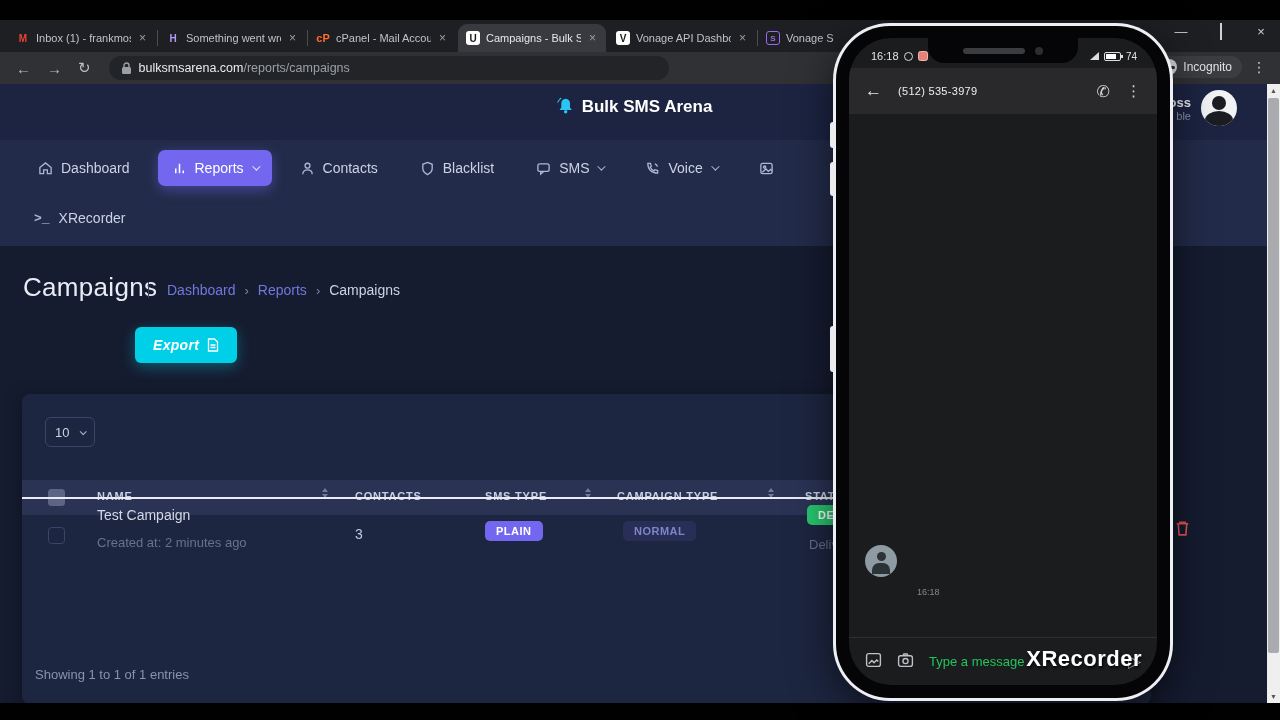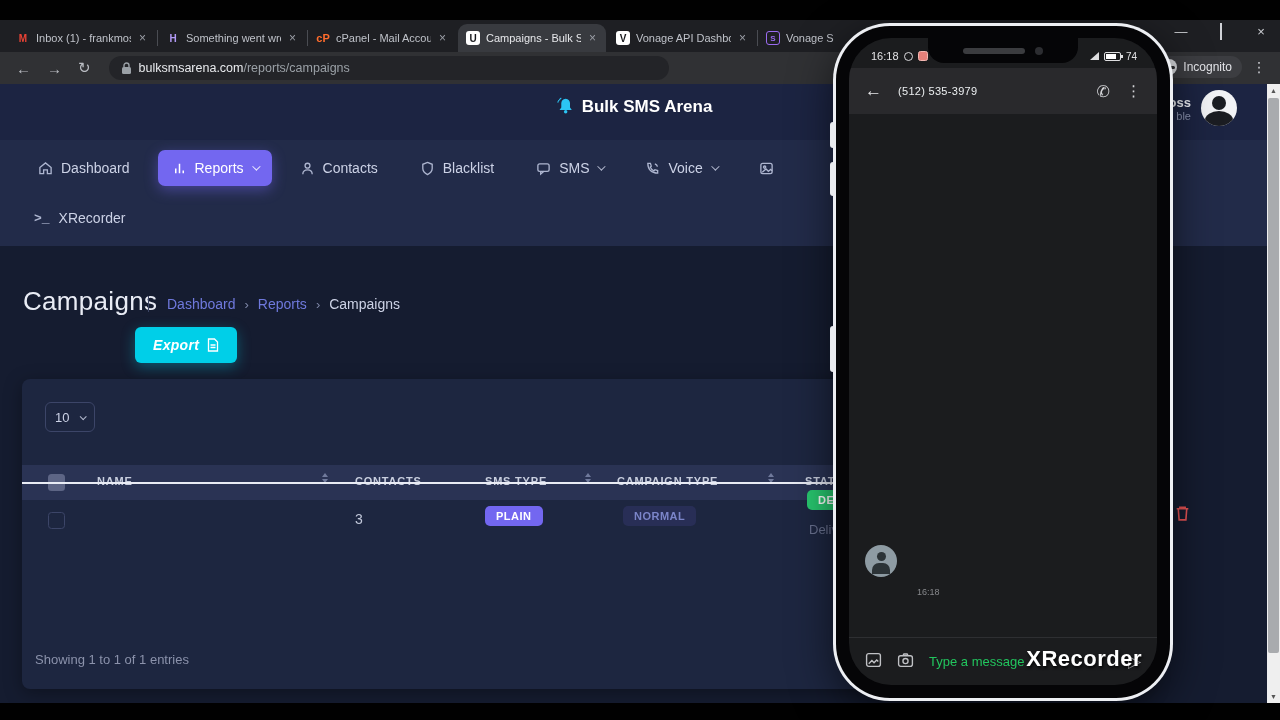--- a/index.html
+++ b/index.html
@@ -69,37 +69,37 @@
              padding:10px 14px; border-radius:7px; white-space:nowrap; }
   .navitem svg { stroke:#aeb6d0; }
   .navitem.active { background:#7367f0; color:#fff; box-shadow:0 4px 14px rgba(115,103,240,.45); }
   .navitem.active svg { stroke:#fff; }
   .chev { width:6px; height:6px; border-right:1.6px solid currentColor; border-bottom:1.6px solid currentColor;
           transform:rotate(45deg) translateY(-2px); opacity:.85; }
   .devrow { position:absolute; left:24px; top:62px; display:flex; align-items:center; gap:9px;
             color:#ccd2e6; font-size:14px; padding:8px 10px; }
   .term { font-family:"Liberation Mono", monospace; font-size:13px; color:#aeb6d0; font-weight:bold; }
 
-  .titleband { position:absolute; left:0; top:162px; width:100%; height:90px; }
+  .titleband { position:absolute; left:0; top:148px; width:100%; height:90px; }
   .pagetitle { position:absolute; left:23px; top:40px; color:#e9ecf5; font-size:26px; font-weight:500;
                letter-spacing:.3px; }
   .breadcrumb { position:absolute; left:166px; top:50px; display:flex; align-items:center; gap:9px;
                 font-size:14px; border-left:1px solid #3a4363; padding-left:18px; margin-left:-18px; }
   .bc-link { color:#6f79dd; }
   .bc-sep { color:#7d86a6; font-size:13px; }
   .bc-cur { color:#cdd3e6; }
 
   .btn { display:inline-flex; align-items:center; gap:8px; border-radius:6px; font-size:14px;
          font-weight:bold; color:#fff; padding:10px 18px; letter-spacing:.3px; }
   .btn-actions { position:absolute; left:24px; top:243px; background:#7a52f4;
                  box-shadow:0 4px 14px rgba(122,82,244,.4); }
   .btn-export { position:absolute; left:135px; top:243px; background:#00cfe8;
                 box-shadow:0 4px 14px rgba(0,207,232,.35);font-style:italic; }
 
-  .card { position:absolute; left:22px; top:295px; width:1129px; height:310px; background:#1d2640;
+  .card { position:absolute; left:22px; top:310px; width:1129px; height:310px; background:#1d2640;
           border-radius:8px; box-shadow:0 4px 18px rgba(0,0,0,.35); }
   .pagesize { position:absolute; left:23px; top:23px; width:50px; height:30px; border:1px solid #3c4568;
               border-radius:6px; display:flex; align-items:center; justify-content:space-between;
               padding:0 9px; color:#ccd2e6; font-size:13px; }
   .pagesize .chev { transform:rotate(45deg) translateY(-1px); width:5px; height:5px; }
   .searchbox { position:absolute; right:14px; top:23px; width:240px; height:30px;
                border:1px solid #3c4568; border-radius:6px; background:transparent; }
 
   .thead { position:absolute; left:0; top:68px; width:100%; height:35px; background:#2a3354;margin-top:18px; }
   .th { position:absolute; top:10px; color:#c9cfdf; font-size:11px; font-weight:bold; letter-spacing:.8px; }
@@ -369,20 +369,24 @@
         <span class="sort" style="left:746px">
             <i class="up"></i>
             <i class="dn"></i>
           </span>
         <span class="th" style="left:783px">STATUS</span>
       </div>
       <div class="headline"></div>
 
       <div class="trow">
         <span class="cb cb-row"></span>
+        <div class="cell-name">
+          <div class="nm">Test Campaign</div>
+          <div class="sub">Created at: 2 minutes ago</div>
+        </div>
         <span class="cell-contacts">3</span>
         <span class="pill pill-plain">PLAIN</span>
         <span class="pill pill-normal">NORMAL</span>
         <span class="pill pill-delivered">DELIVERED</span>
         <span class="cell-statussub">Delivered</span>
         <span class="trash">
           <svg width="17" height="18" viewBox="0 0 16 17" fill="none" stroke="#ea5455" stroke-width="1.5">
               <path d="M2.5 4.5 H13.5 M5.5 4.5 V3 H10.5 V4.5 M4 4.5 L4.8 15 H11.2 L12 4.5"></path>
             </svg>
         </span>

